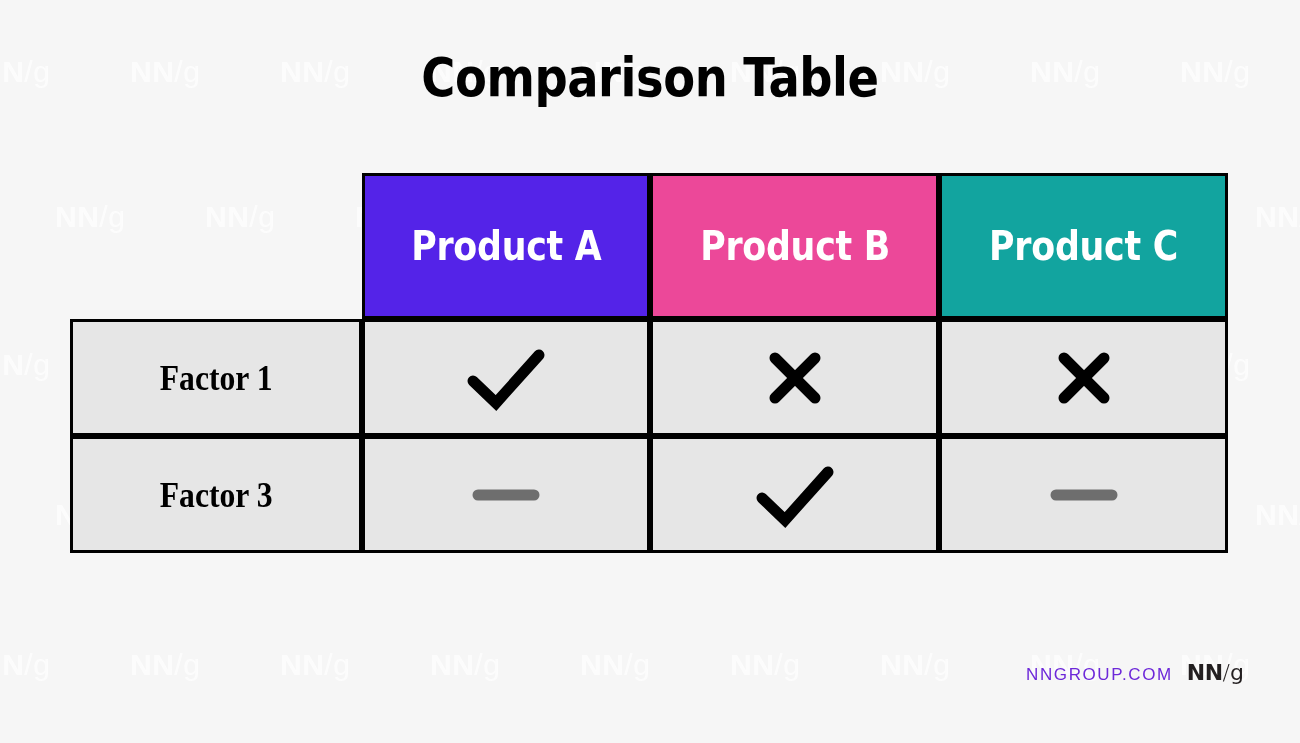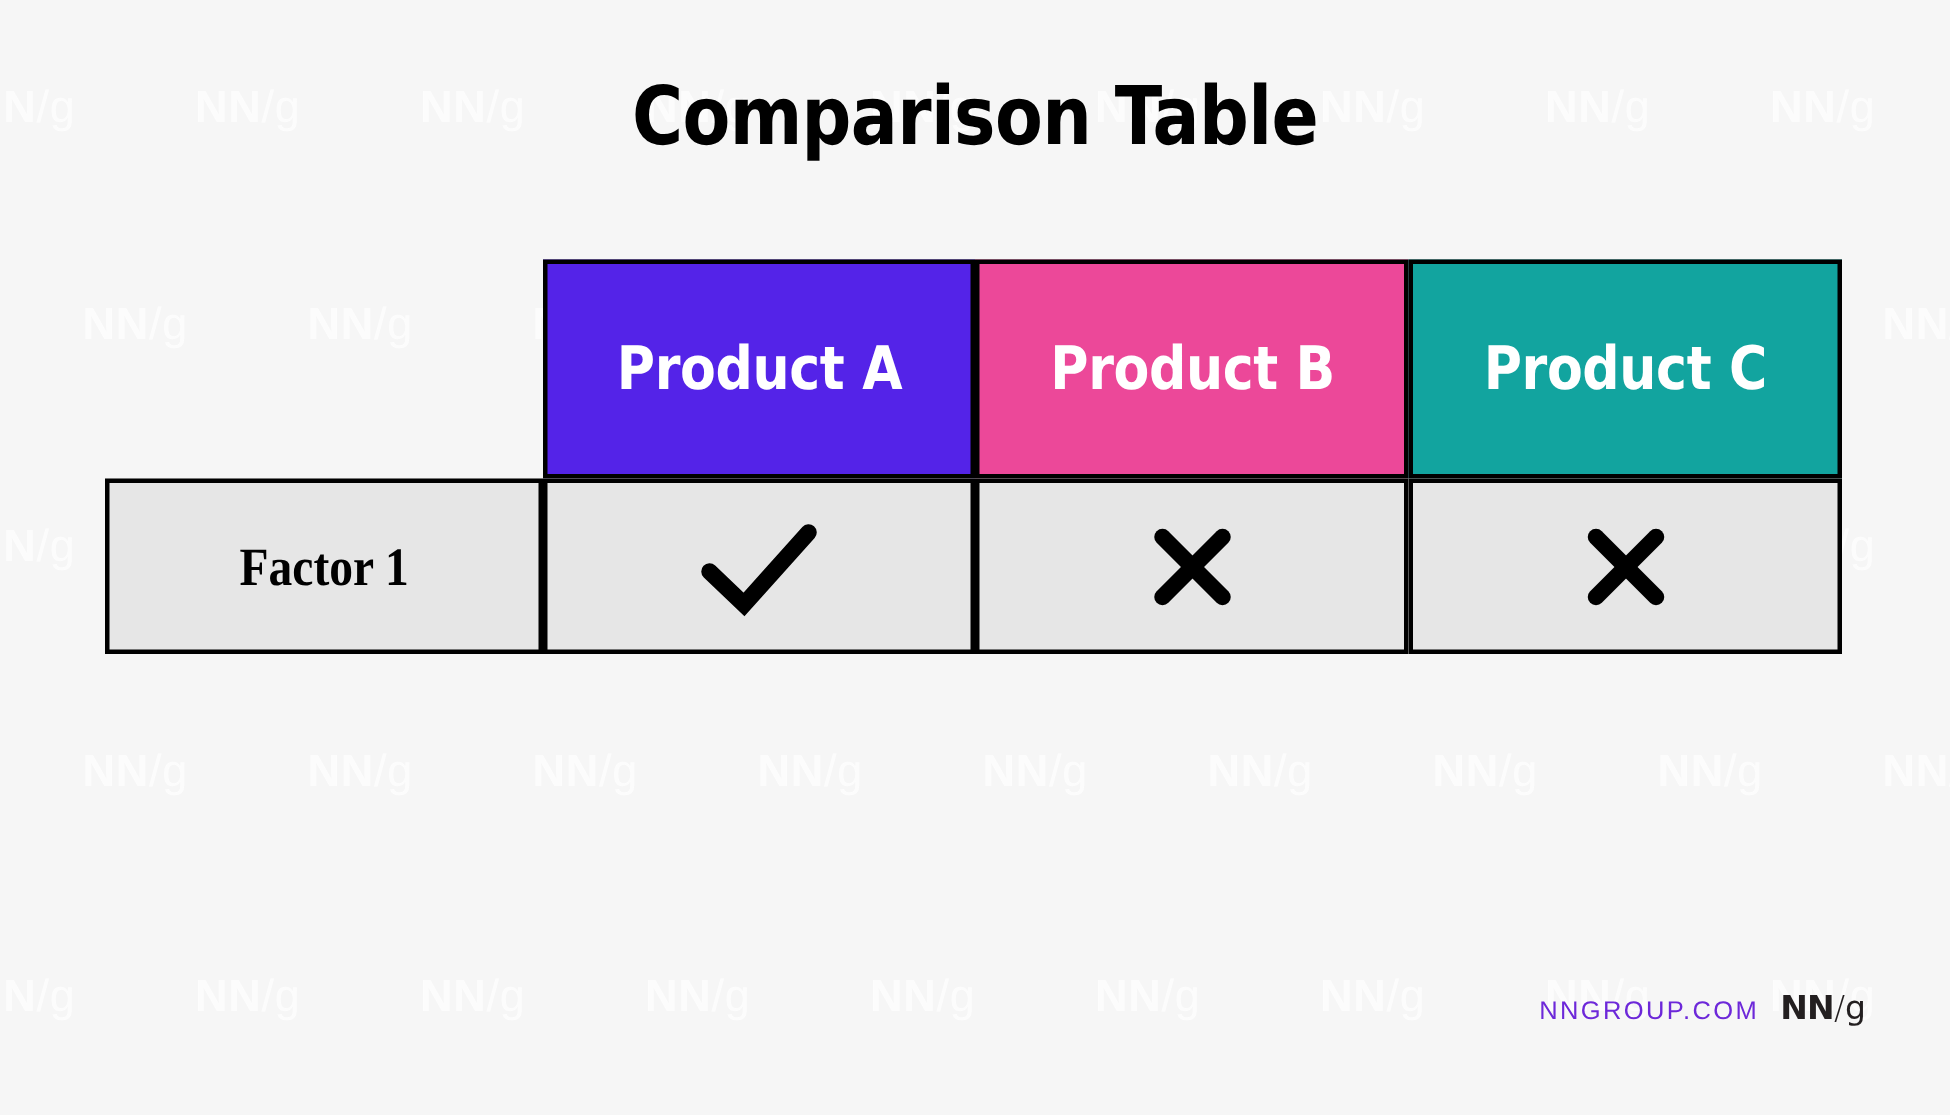--- a/index.html
+++ b/index.html
@@ -245,20 +245,32 @@
             </svg></span></td>
         <td class="val-cell"><span><svg width="64" height="64" viewBox="0 0 64 64">
               <path d="M12 12 L52 52" stroke="#000000" stroke-width="11" stroke-linecap="round" fill="none"></path>
               <path d="M52 12 L12 52" stroke="#000000" stroke-width="11" stroke-linecap="round" fill="none"></path>
             </svg></span></td>
         <td class="val-cell"><span><svg width="64" height="64" viewBox="0 0 64 64">
               <path d="M12 12 L52 52" stroke="#000000" stroke-width="11" stroke-linecap="round" fill="none"></path>
               <path d="M52 12 L12 52" stroke="#000000" stroke-width="11" stroke-linecap="round" fill="none"></path>
             </svg></span></td>
       </tr>
+      <tr>
+        <td class="row-label"><span class="label-text">Factor 3</span></td>
+        <td class="val-cell"><span><svg width="72" height="20" viewBox="0 0 72 20">
+              <path d="M8 10 L64 10" stroke="#6e6e6e" stroke-width="11" stroke-linecap="round" fill="none"></path>
+            </svg></span></td>
+        <td class="val-cell"><span><svg width="86" height="70" viewBox="0 0 86 70">
+              <path d="M10 38 L33 60 L76 12" stroke="#000000" stroke-width="11" stroke-linecap="round" stroke-linejoin="miter" fill="none"></path>
+            </svg></span></td>
+        <td class="val-cell"><span><svg width="72" height="20" viewBox="0 0 72 20">
+              <path d="M8 10 L64 10" stroke="#6e6e6e" stroke-width="11" stroke-linecap="round" fill="none"></path>
+            </svg></span></td>
+      </tr>
     </tbody>
 </table>
 
 <div id="footer-logo">
   <span id="footer-url">NNGROUP.COM</span>
   <span id="footer-brand">
     <span class="brand-nn">NN</span><span class="brand-slash">/</span><span class="brand-g">g</span>
   </span>
 </div>
 

